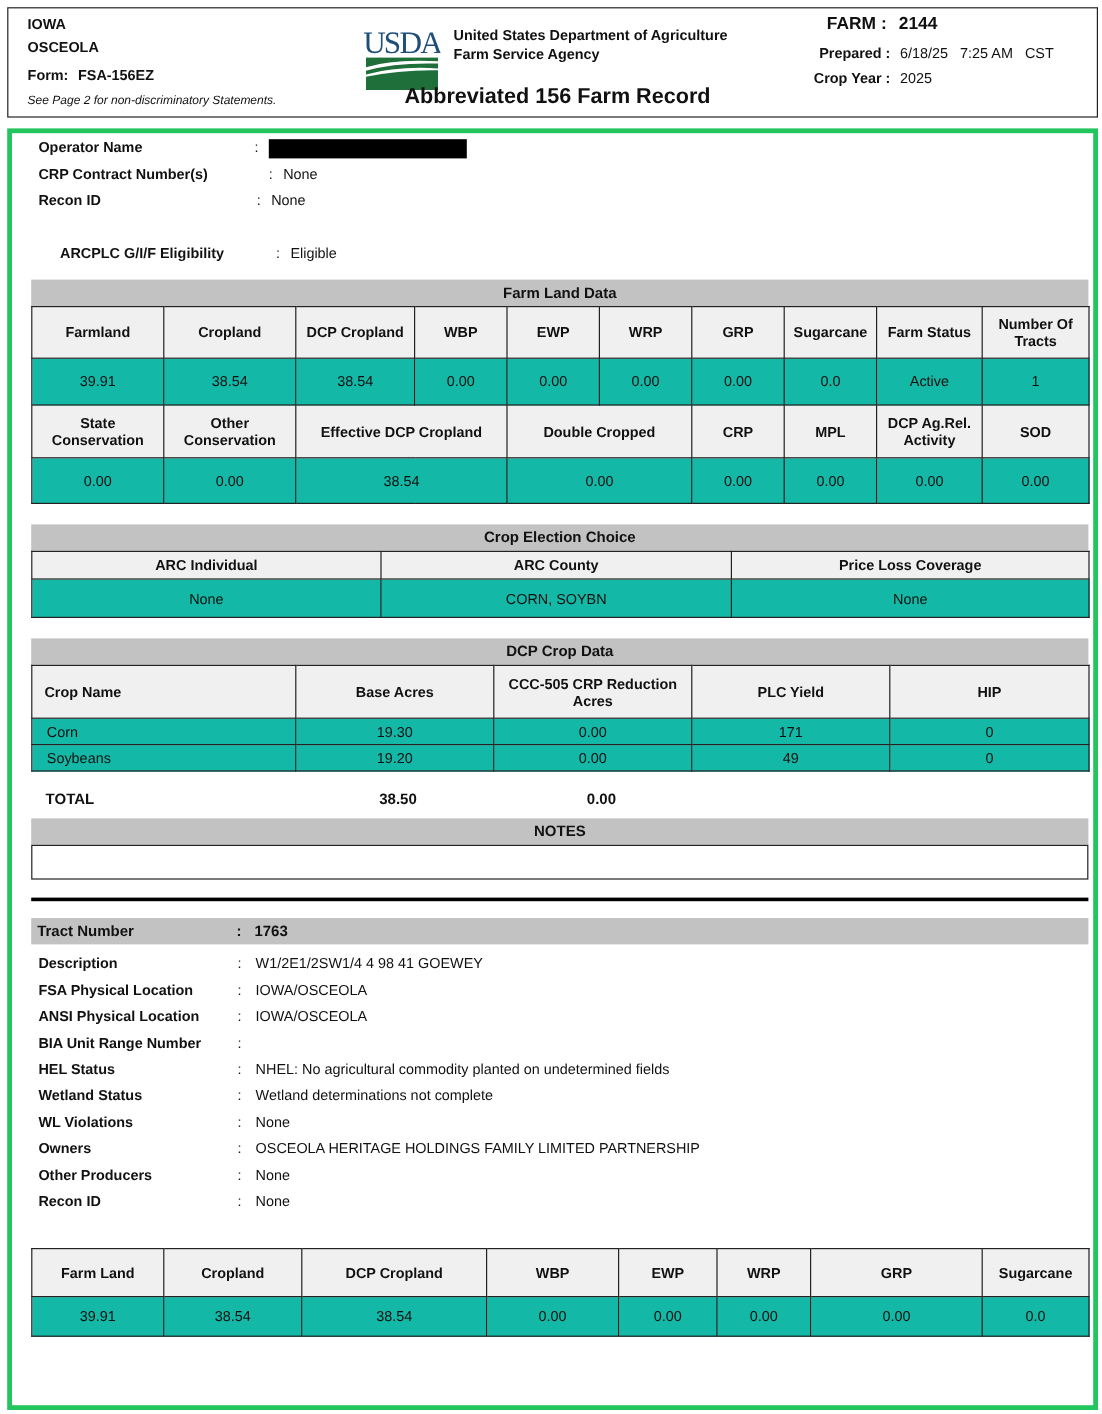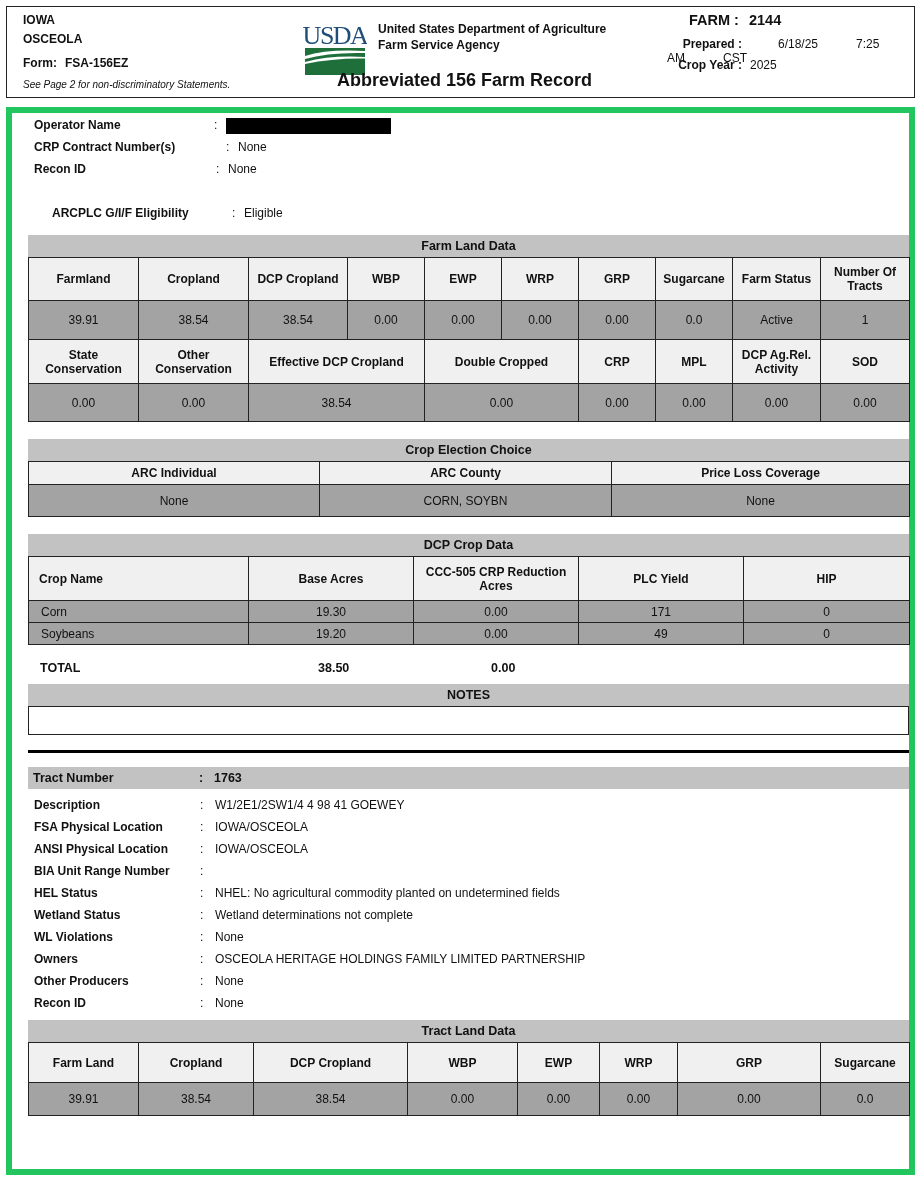--- a/index.html
+++ b/index.html
@@ -14,37 +14,37 @@
   .hdr .form .fv { margin-left: 8px; }
   .hdr .nds { position: absolute; left: 16px; top: 72px; font-style: italic; font-size: 10px; }
   .logo { position: absolute; left: 296px; top: 13px; width: 64px; height: 56px; }
   .agency { position: absolute; left: 371px; top: 14px; font-weight: bold; font-size: 12px; line-height: 16px; }
   .title { position: absolute; left: 330px; top: 63px; font-weight: bold; font-size: 18px; }
   .farm { position: absolute; left: 682px; top: 5px; font-weight: bold; font-size: 14.5px; }
   .farm .fv { margin-left: 10px; }
   .meta-row { position: absolute; font-size: 12px; }
   .meta-row .ml { display: inline-block; width: 75px; text-align: right; font-weight: bold; }
   .meta-row .mv { margin-left: 8px; }
-  .meta-row .mv span { margin-right: 10px; margin-left: 28px; }
+  .meta-row .mv span { margin-right: 10px; }
 
   
-  .main { position: absolute; left: 6px; top: 107px; width: 909px; height: 1068px; border: 6px solid #22c55e; }
+  .main { position: absolute; left: 6px; top: 107px; width: 909px; height: 1068px; border: 4px solid #22c55e; }
 
   .kv { position: absolute; left: 22px; font-size: 12px; height: 20px; line-height: 20px; white-space: nowrap; }
   .kv .k { display: inline-block; font-weight: bold; }
   .kv .c { display: inline-block; }
   .kv .v { display: inline-block; }
   .redact { display: inline-block; width: 165px; height: 16px; background: #000; vertical-align: middle; }
 
   .sect-bar { position: absolute; left: 16px; width: 881px; height: 22px; background: #c2c2c2; font-weight: bold; font-size: 12.5px; text-align: center; line-height: 22px; }
 
   table.grid { position: absolute; left: 16px; width: 881px; border-collapse: collapse; table-layout: fixed; font-size: 12px; }
   table.grid td, table.grid th { border: 1px solid #222; text-align: center; vertical-align: middle; }
   table.grid th { background: #f0f0f0; font-weight: bold; }
-  table.grid td { background: #a3a3a3; font-weight: normal; }
+  table.grid td { background: #14b8a6; font-weight: normal; }
 
   .total { position: absolute; top: 643px; font-weight: bold; font-size: 12.5px; margin-top: 12px; }
 
   .notes-box { position: absolute; left: 16px; top: 593px; width: 881px; height: 29px; border: 1px solid #222; }
 
   .thick-rule { position: absolute; left: 16px; top: 637px; width: 881px; height: 3px; background: #000; }
 
   .tract-bar { position: absolute; left: 16px; top: 654px; width: 881px; height: 22px; background: #c2c2c2; font-weight: bold; font-size: 12.5px; line-height: 22px; }
   .tract-bar .tk { position: absolute; left: 5px; }
   .tract-bar .tc { position: absolute; left: 171px; }
@@ -255,21 +255,20 @@
   <div class="kv" style="top:836px;">
     <span class="k" style="width:166px;">Owners</span><span class="c" style="width:15px;">:</span><span class="v">OSCEOLA HERITAGE HOLDINGS FAMILY LIMITED PARTNERSHIP</span>
   </div>
   <div class="kv" style="top:858px;">
     <span class="k" style="width:166px;">Other Producers</span><span class="c" style="width:15px;">:</span><span class="v">None</span>
   </div>
   <div class="kv" style="top:880px;">
     <span class="k" style="width:166px;">Recon ID</span><span class="c" style="width:15px;">:</span><span class="v">None</span>
   </div>
 
-  <div class="sect-bar" style="top:907px;">Tract Land Data</div>
   <table class="grid" style="top:929px;">
     <colgroup>
       <col style="width:110px">
         <col style="width:115px">
         <col style="width:154px">
         <col style="width:110px">
         <col style="width:82px">
         <col style="width:78px">
         <col style="width:143px">
         <col style="width:89px">

